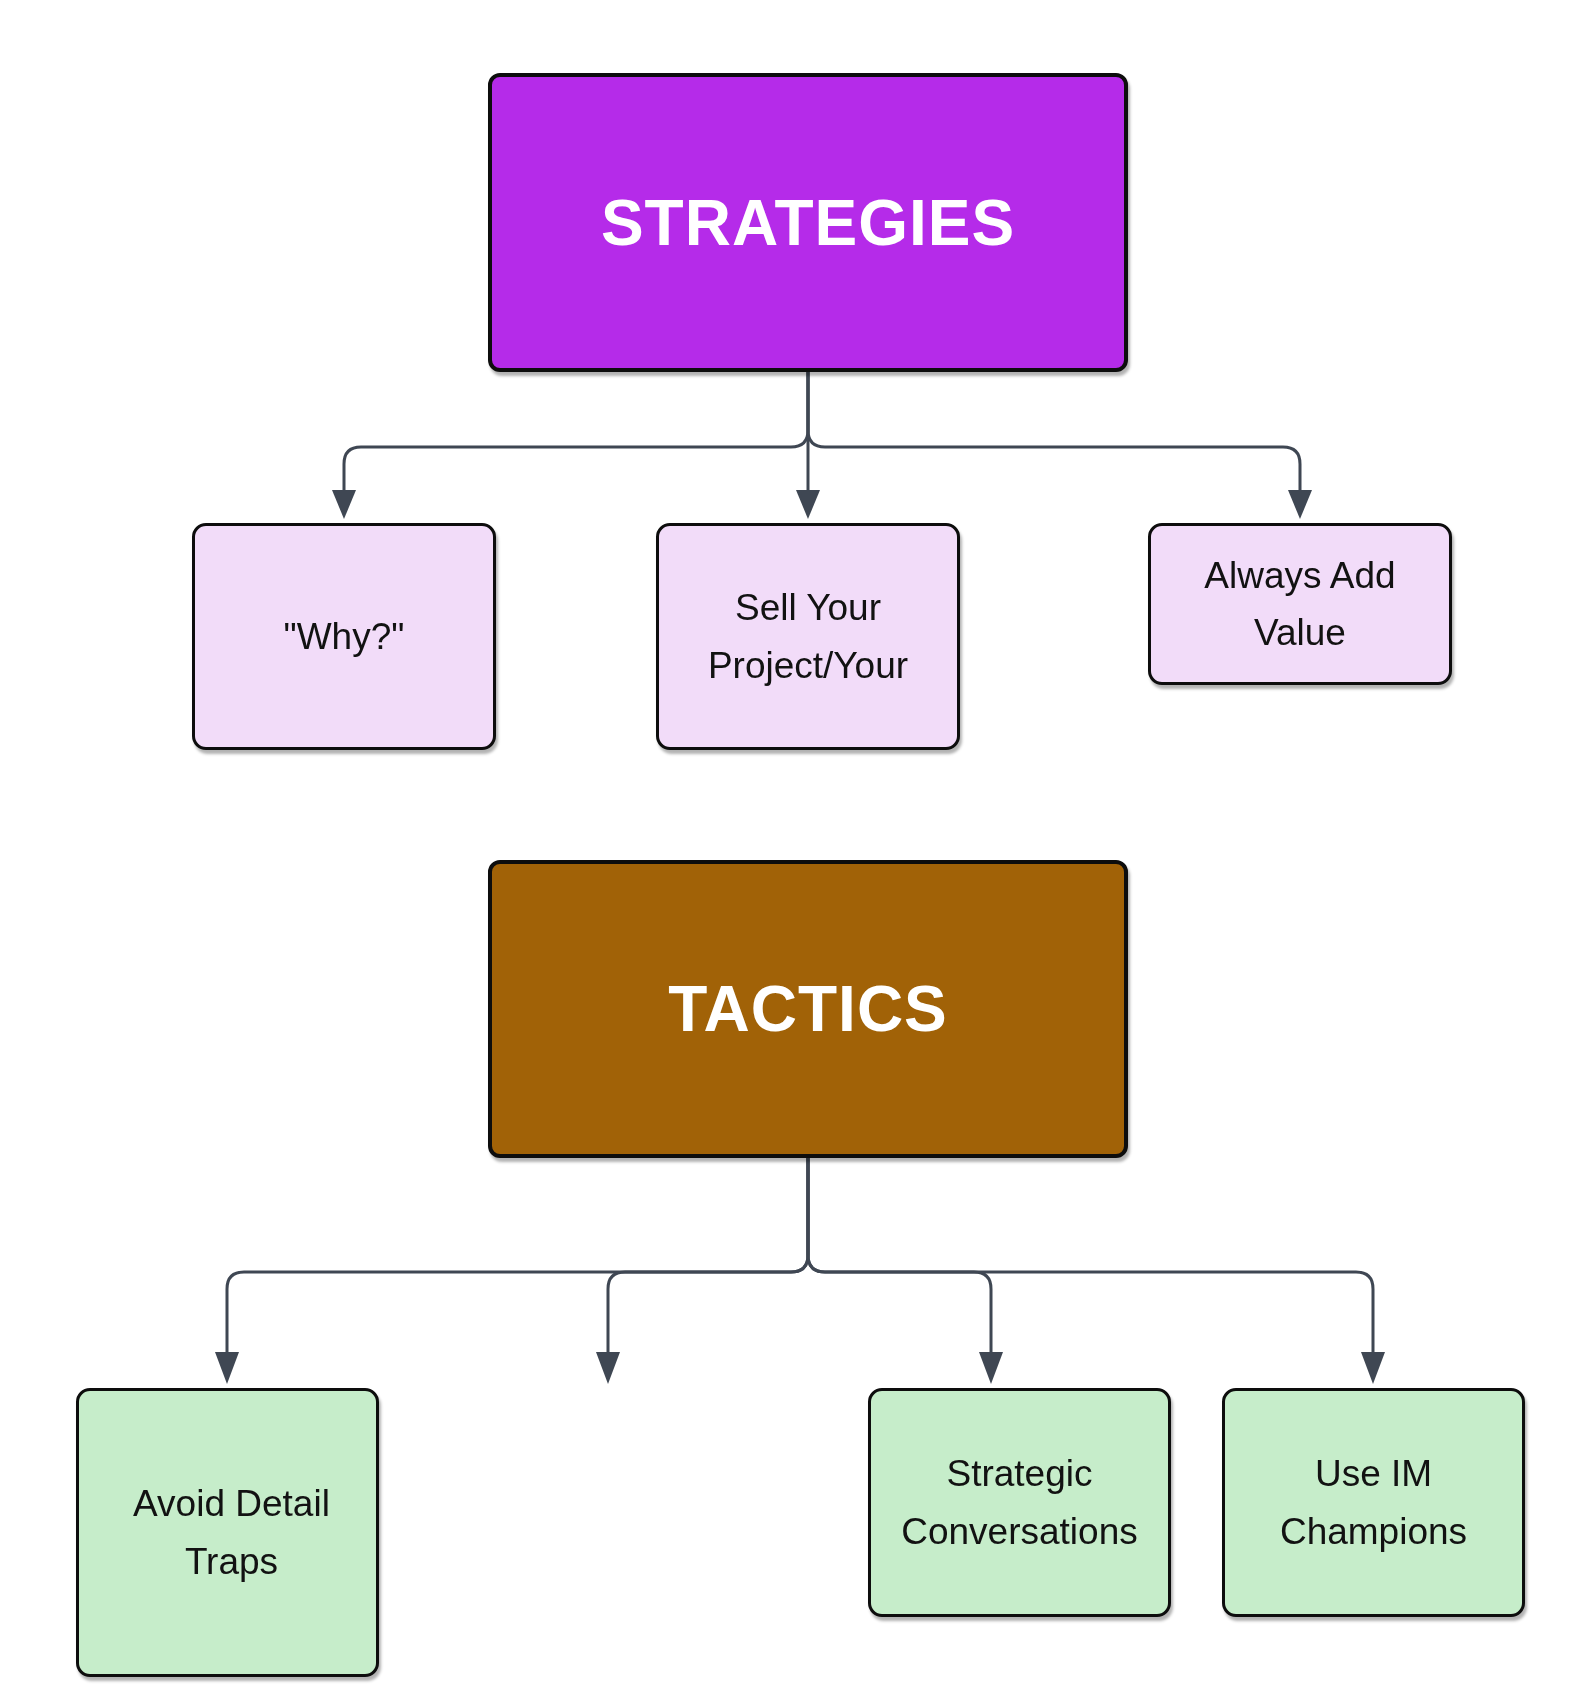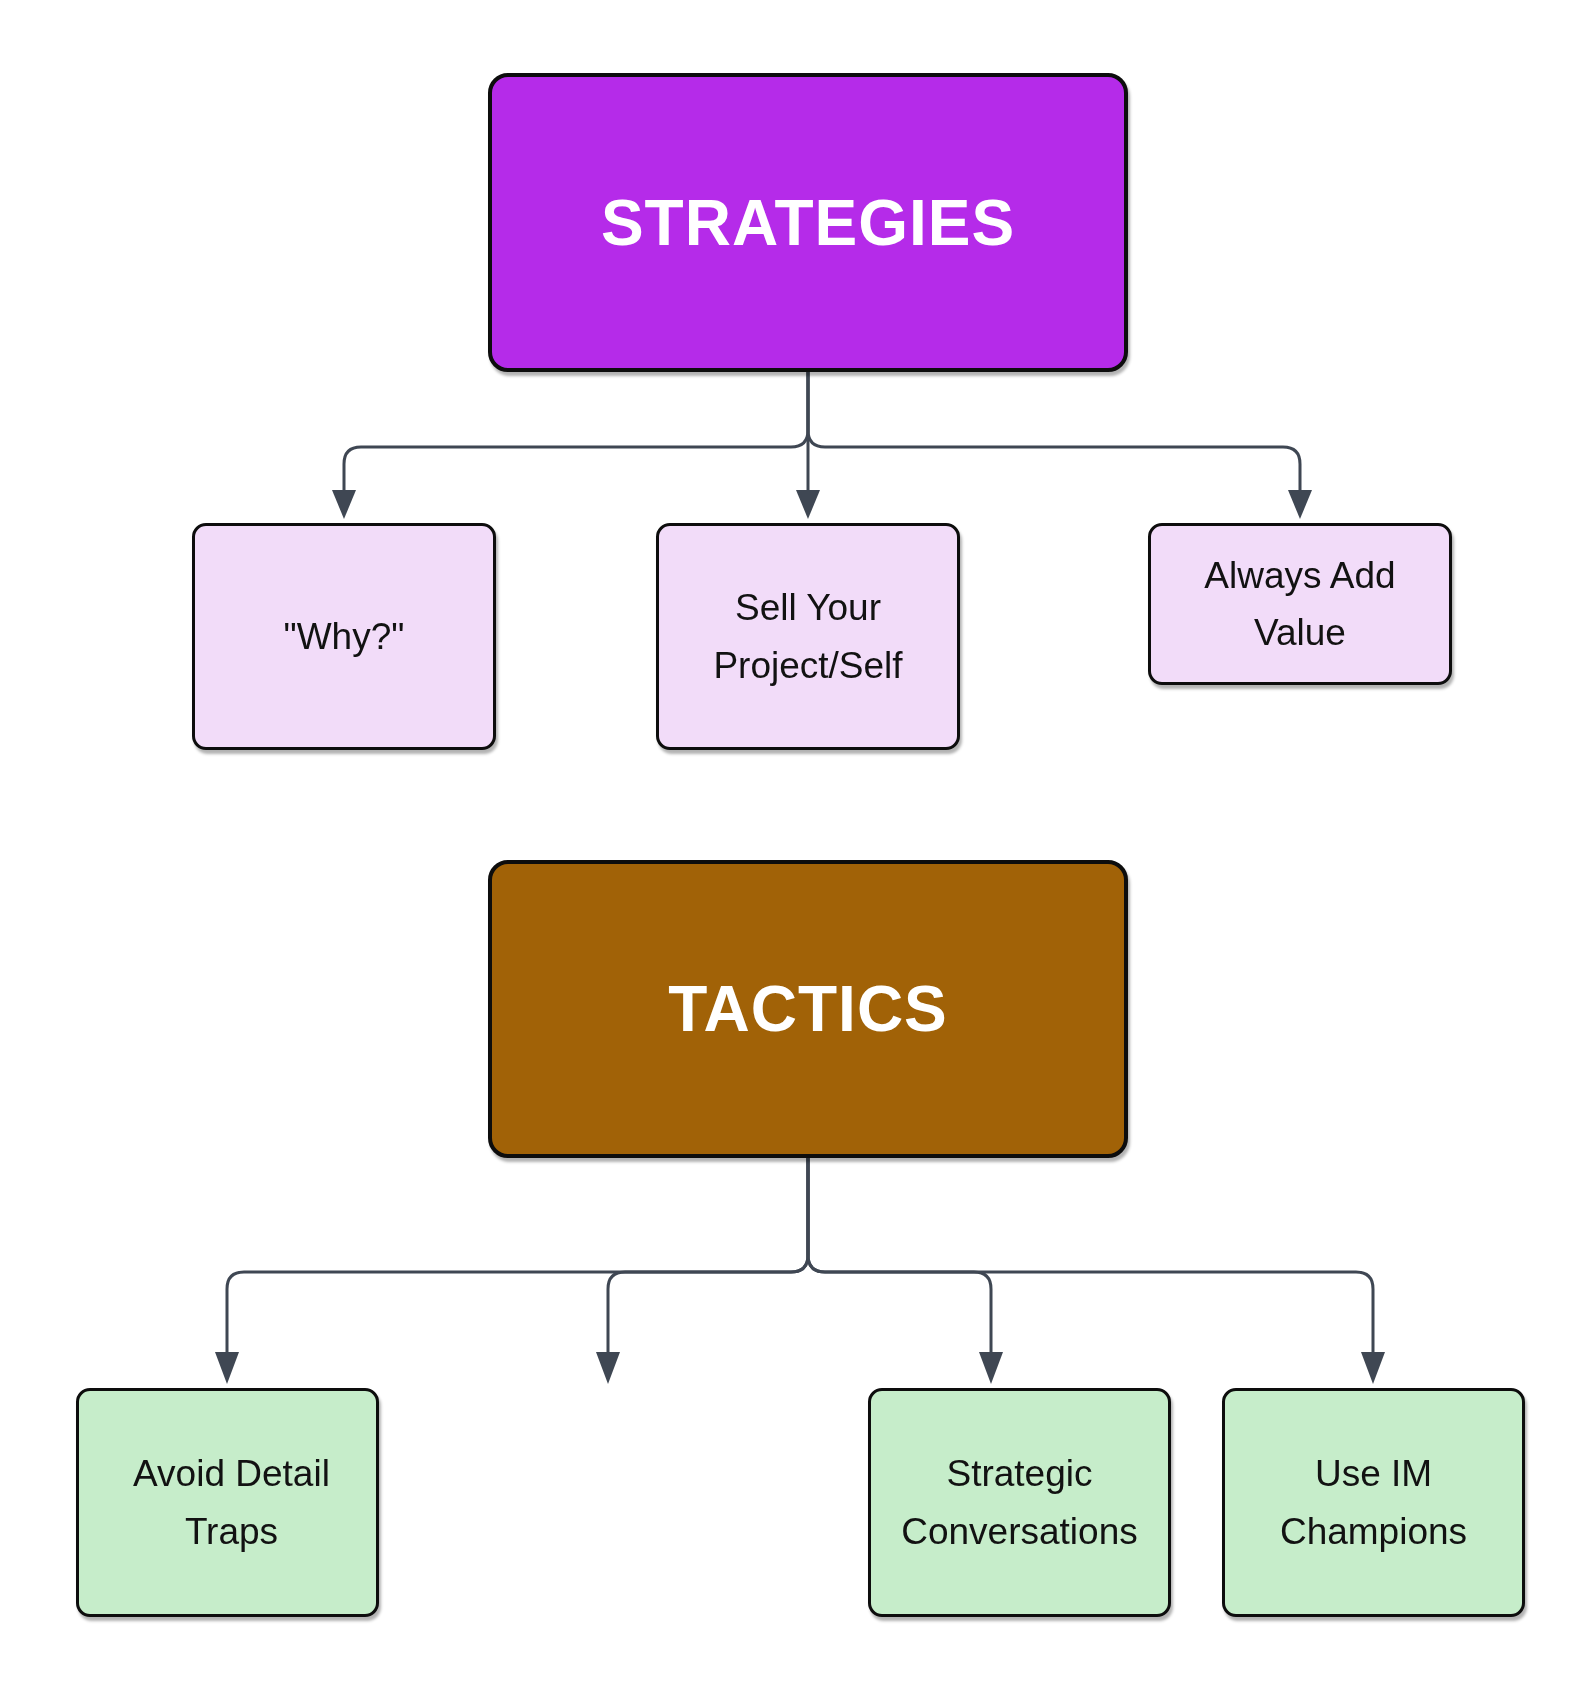--- a/index.html
+++ b/index.html
@@ -26,21 +26,21 @@
     position: absolute;
     box-sizing: border-box;
     border: 3px solid #0d0d0d;
     border-radius: 14px;
     display: flex;
     align-items: center;
     justify-content: center;
     text-align: center;
     box-shadow: 2px 4px 3px rgba(0,0,0,0.30);
   }
-  .root-node { border-width: 4px; border-radius: 20px; }
+  .root-node { border-width: 4px; border-radius: 12px; }
   .root-label {
     color: #ffffff;
     font-weight: bold;
     font-size: 64px;
     letter-spacing: 1px;
     white-space: pre-line;
   }
   .child-label {
     color: #121212;
     font-size: 37px;
@@ -51,21 +51,21 @@
   .fill-strategy-child { background: #f2dcf9; }
   .fill-tactics { background: #a16207; text-align: center; }
   .fill-tactic-child { background: #c6edca; }
 
   
   .strategies-root { left: 488px; top: 73px;  width: 640px; height: 299px; }
   .s-child-1 { left: 192px;  top: 523px; width: 304px; height: 227px; }
   .s-child-2 { left: 656px;  top: 523px; width: 304px; height: 227px; }
   .s-child-3 { left: 1148px; top: 523px; width: 304px; height: 162px; }
   .tactics-root { left: 488px; top: 860px; width: 640px; height: 298px; }
-  .t-child-1 { left: 76px;   top: 1388px; width: 303px; height: 229px; padding-left: 8px; }
+  .t-child-1 { left: 76px;   top: 1388px; width: 303px; height: 289px; padding-left: 8px; }
   .t-child-2 { left: 457px;  top: 1388px; width: 303px; height: 229px; }
   .t-child-3 { left: 868px;  top: 1388px; width: 303px; height: 229px; }
   .t-child-4 { left: 1222px; top: 1388px; width: 303px; height: 229px; }
 </style>
 </head>
 <body>
 
 <div class="canvas">
 
   <svg class="edge-layer" viewBox="0 0 1575 1688" xmlns="http://www.w3.org/2000/svg">
@@ -92,21 +92,21 @@
   <div class="node root-node fill-strategies strategies-root">
     <span class="root-label">STRATEGIES</span>
   </div>
 
   <div class="node fill-strategy-child s-child-1">
     <span class="child-label">"Why?"</span>
   </div>
 
   <div class="node fill-strategy-child s-child-2">
     <span class="child-label">Sell Your
-Project/Self</span>
+Project/Your</span>
   </div>
 
   <div class="node fill-strategy-child s-child-3">
     <span class="child-label">Always Add
 Value</span>
   </div>
 
   <div class="node root-node fill-tactics tactics-root">
     <span class="root-label">TACTICS</span>
   </div>

